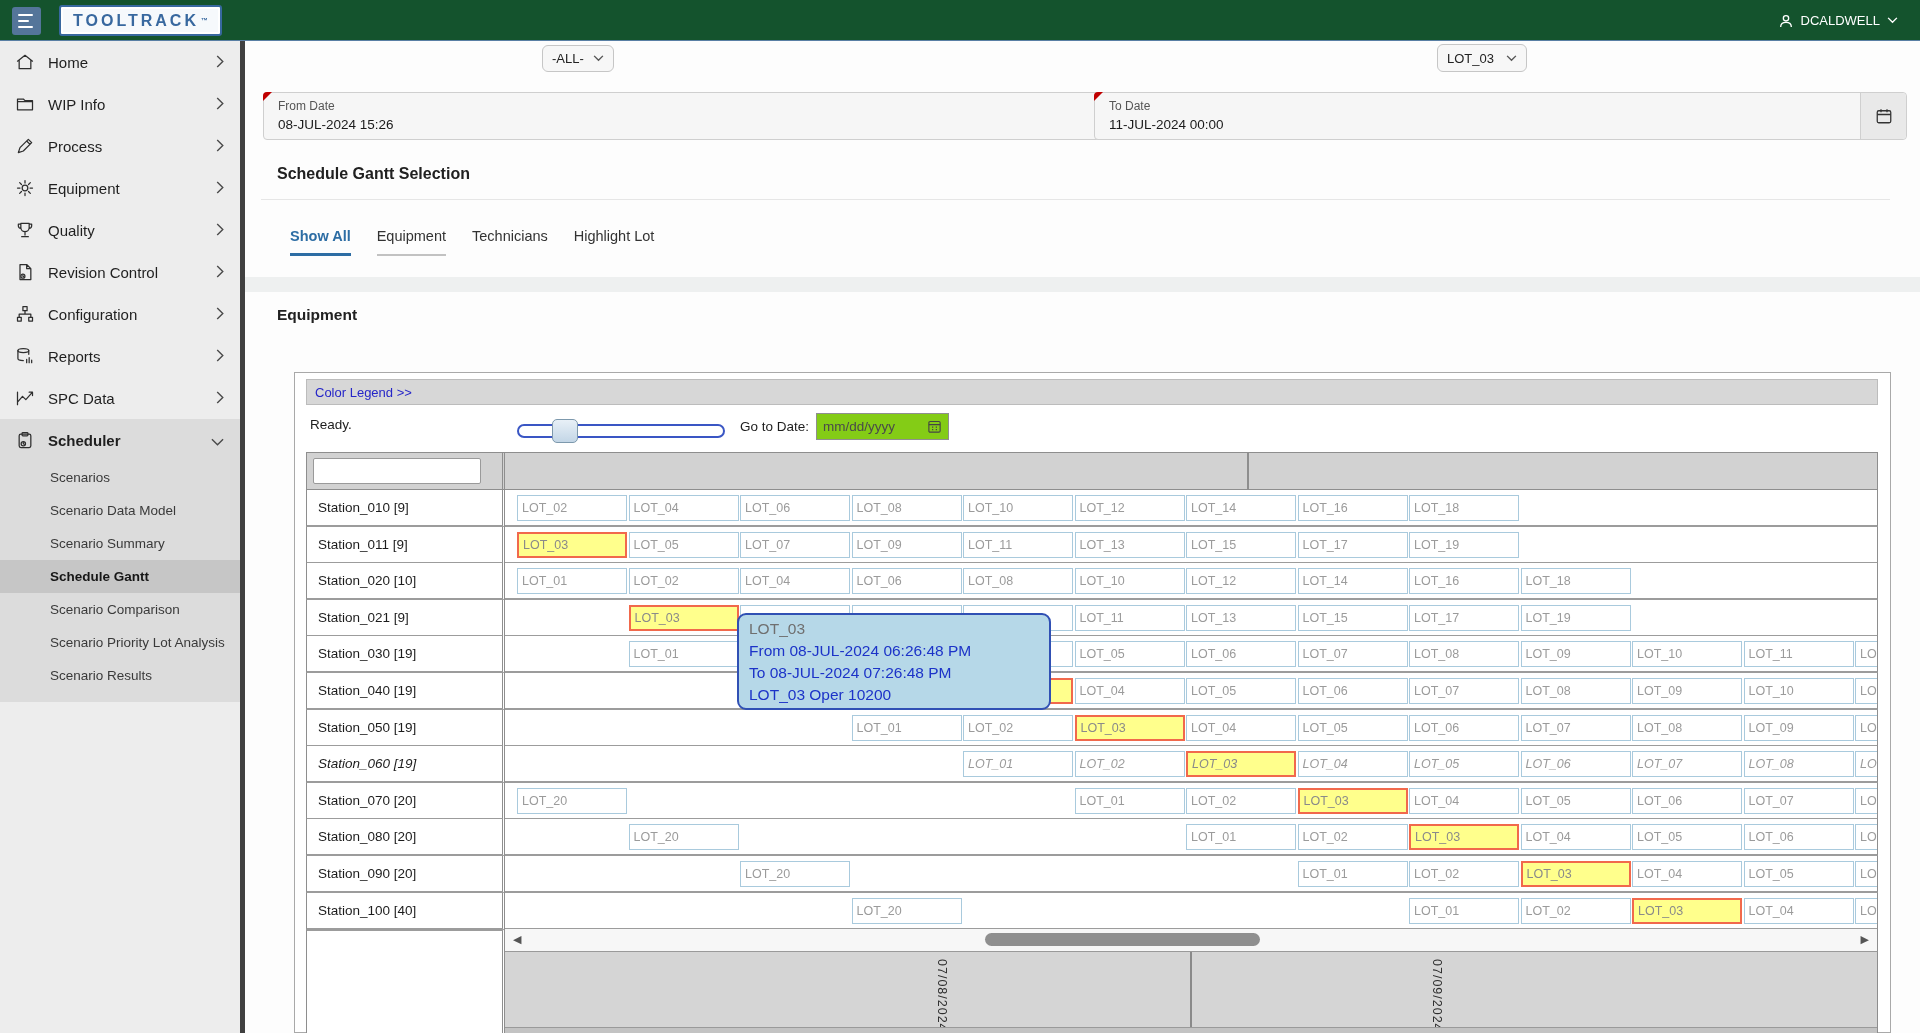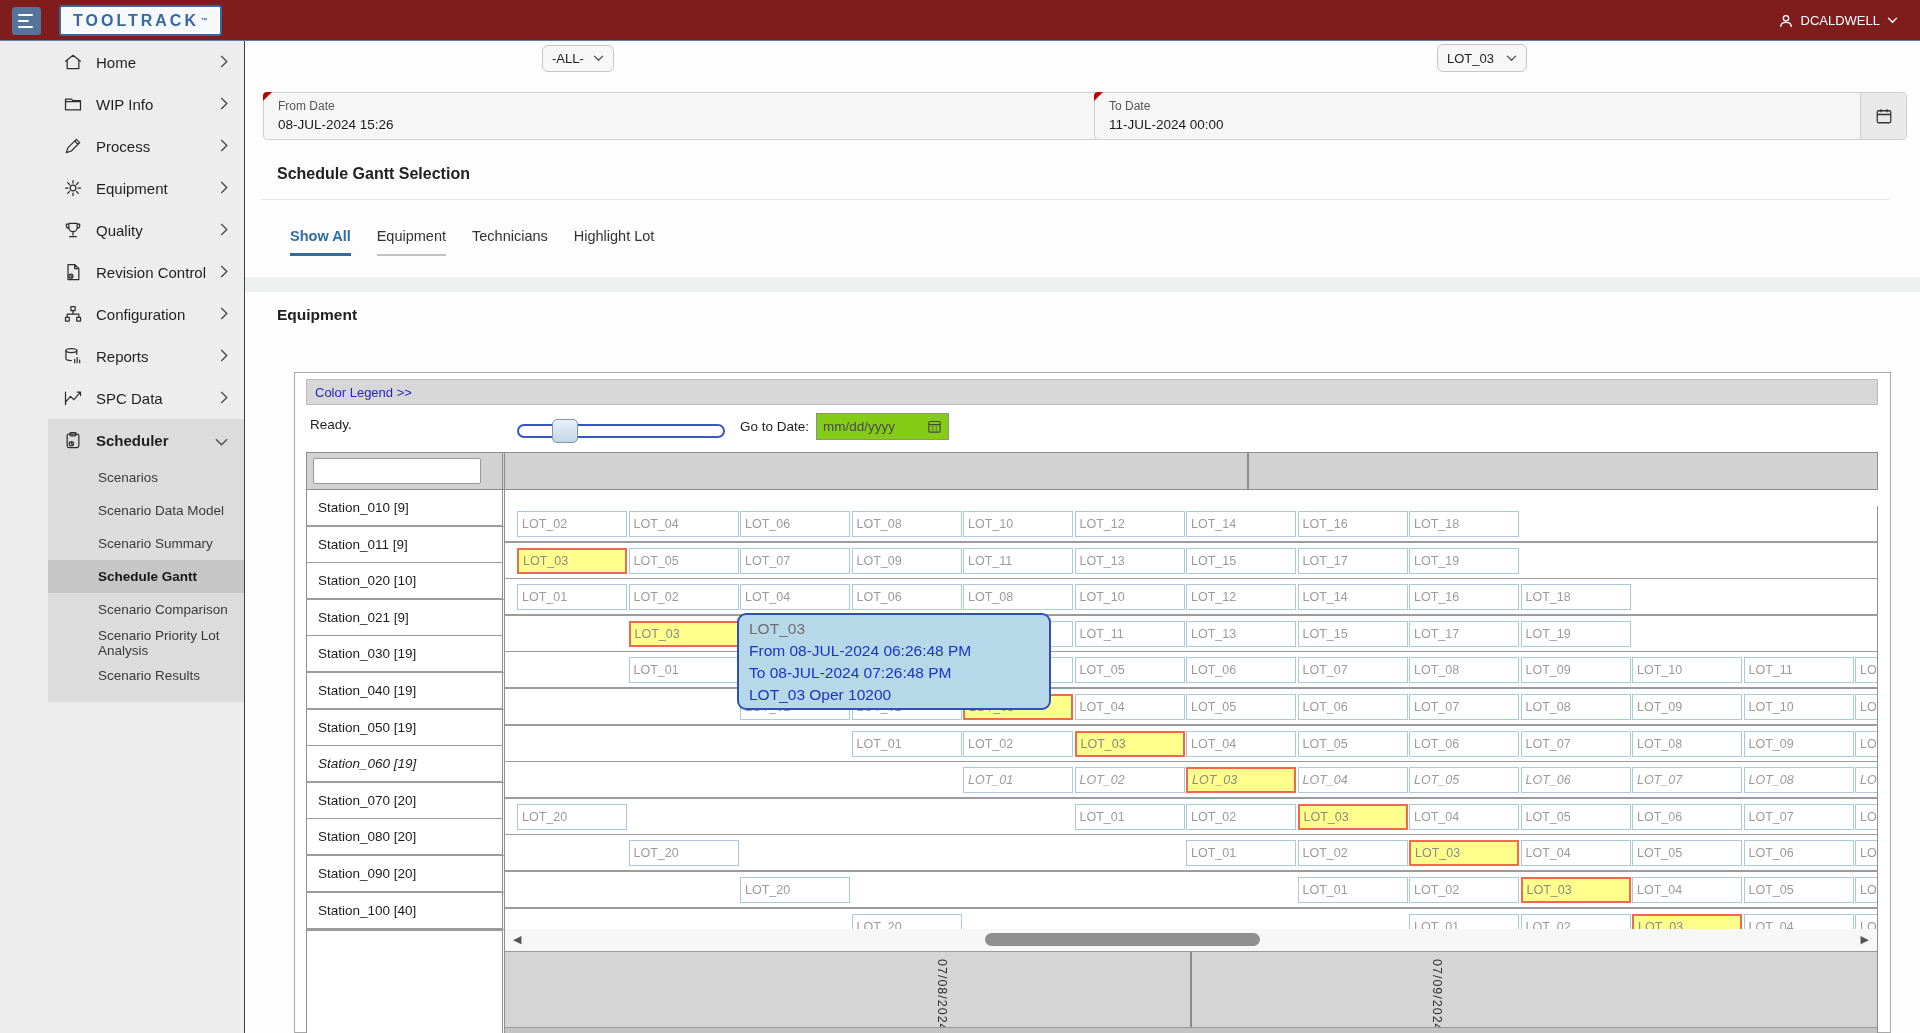--- a/index.html
+++ b/index.html
@@ -6,39 +6,39 @@
   html,body { margin:0; padding:0; }
   body {
     width:1920px; height:1033px; overflow:hidden;
     font-family:"Liberation Sans", sans-serif;
     background:#eef0f0;
   }
   .app { position:relative; width:1920px; height:1033px; }
 
   
   .topbar { position:absolute; left:0; top:0; width:1920px; height:41px;
-            background:#7f1d1d; border-bottom:1px solid #597fa4; z-index:30; }
+            background:#14532d; border-bottom:1px solid #597fa4; z-index:30; }
   .hamburger { position:absolute; left:12px; top:7px; width:29px; height:28px;
                background:#54759a; border-radius:3px; cursor:pointer;
                display:flex; flex-direction:column; justify-content:center; gap:4px; padding:0 6px; }
   .hamburger span { display:block; height:2px; background:#fff; border-radius:1px; }
   .hamburger span:nth-child(1){ width:15px; } .hamburger span:nth-child(2){ width:11px; } .hamburger span:nth-child(3){ width:15px; }
   .logo { position:absolute; left:59px; top:5px; height:31px; padding:0 12px;
           background:#f6f9fc; border:2px solid #38689f; border-radius:3px;
           box-shadow:inset 0 0 0 2px #fff;
           display:flex; align-items:center; color:#38689f; font-weight:bold;
           font-size:16px; letter-spacing:3px; }
   .logo sup { font-size:7px; margin-left:2px; letter-spacing:0; }
   .userchip { position:absolute; right:22px; top:0; height:41px; display:flex; align-items:center;
               gap:7px; color:#ffffff; font-size:13px; cursor:pointer; }
   .userchip svg { display:block; }
 
   
   .sidebar { position:absolute; left:0; top:41px; width:245px; height:992px;
-             background:#ededed; border-right:1px solid #404040; z-index:20;padding-left:48px; }
+             background:#ededed; border-right:5px solid #404040; z-index:20; }
   .side-item { height:42px; display:flex; align-items:center; padding:0 16px 0 15px;
                color:#1f1f1f; font-size:15px; cursor:pointer; }
   .side-item .ic { width:20px; height:20px; margin-right:13px; color:#2e2e2e; flex:0 0 auto; }
   .side-item .lbl { flex:1; }
   .side-item .chev { color:#4a4a4a; flex:0 0 auto; }
   .sched-group { background:#dcdcdc; padding-bottom:10px; }
   .sched-group .side-item { font-weight:bold; }
   .sub-item { height:33px; display:flex; align-items:center; padding-left:50px;
               color:#3a3a3a; font-size:13.5px; cursor:pointer; }
   .sub-item.active { background:#c6c6c6; color:#161616; font-weight:bold; }
@@ -101,21 +101,21 @@
   .g-headsplit { position:absolute; top:0; width:2px; height:36px; background:#8e8e8e; }
 
   .g-row { position:absolute; left:306px; width:1572px; height:37px; }
   .g-rowleft { position:absolute; left:0; top:0; width:199px; height:37px; background:#fff;
                border-left:1px solid #8e8e8e; border-bottom:2px solid #9c9c9c;
                border-right:3px double #8e8e8e;
                display:flex; align-items:center; padding-left:11px;
                font-size:13.5px; color:#1c1c1c; }
   .g-rowgantt { position:absolute; left:199px; top:0; width:1373px; height:37px; background:#fff;
                 border-bottom:2px solid #9c9c9c; border-right:1px solid #8e8e8e;
-                overflow:hidden;margin-top:16px; }
+                overflow:hidden; }
   .lotbox { position:absolute; top:5px; height:26px; width:110px; background:#fff;
             border:1px solid #a9cadd; color:#9b9b9b; font-size:12.5px; line-height:24px;
             padding-left:4px; white-space:nowrap; overflow:hidden; cursor:pointer; }
   .lotbox.hl { background:#ffff8c; border:2px solid #f1694c; line-height:22px; color:#8a8a8a; }
 
   .g-scrollrow { position:absolute; left:505px; top:929px; width:1373px; height:22px;
                  background:#f7f7f7; border-right:1px solid #8e8e8e; }
   .g-scrollrow .arrow { position:absolute; top:4px; font-size:11px; color:#555; cursor:pointer; }
   .g-thumb { position:absolute; left:480px; top:4px; width:275px; height:13px;
              background:#8f8f8f; border-radius:7px; cursor:grab; }

